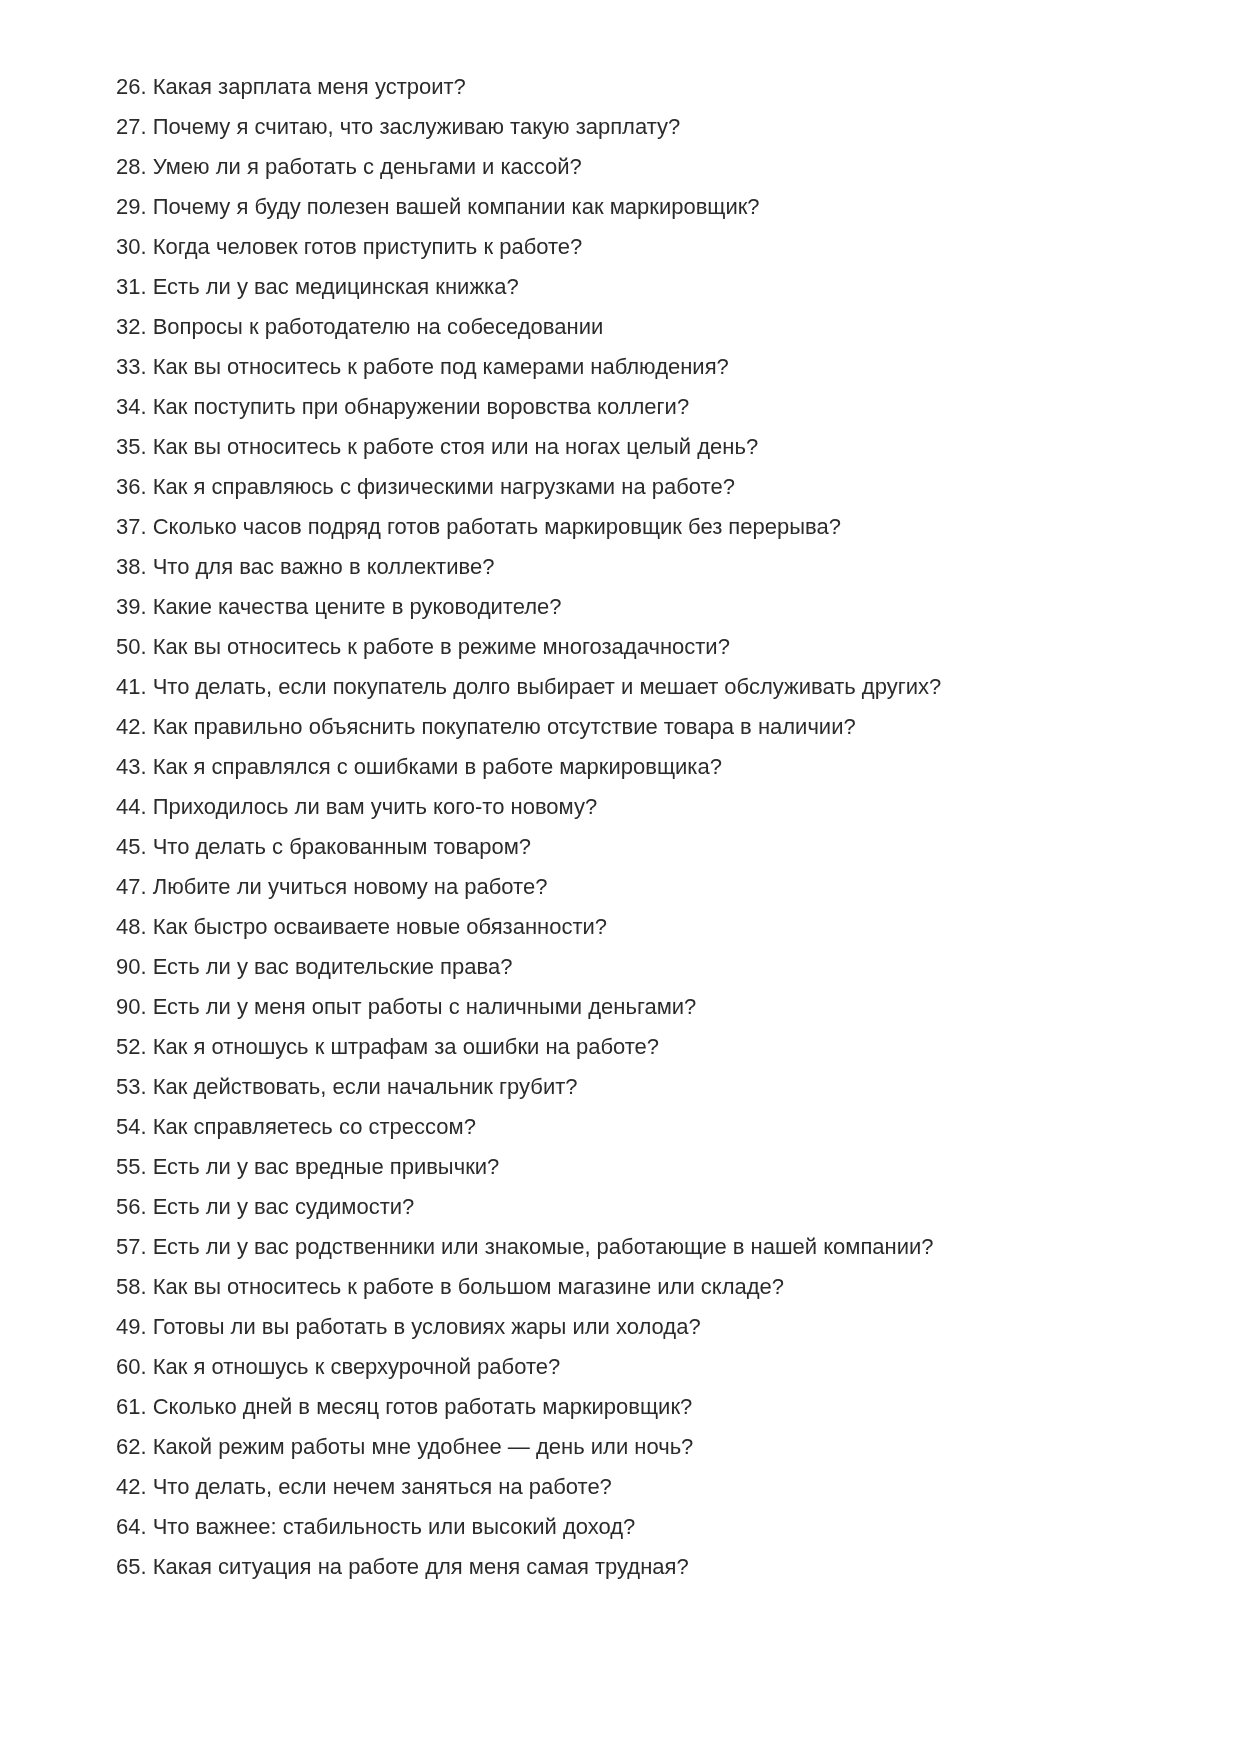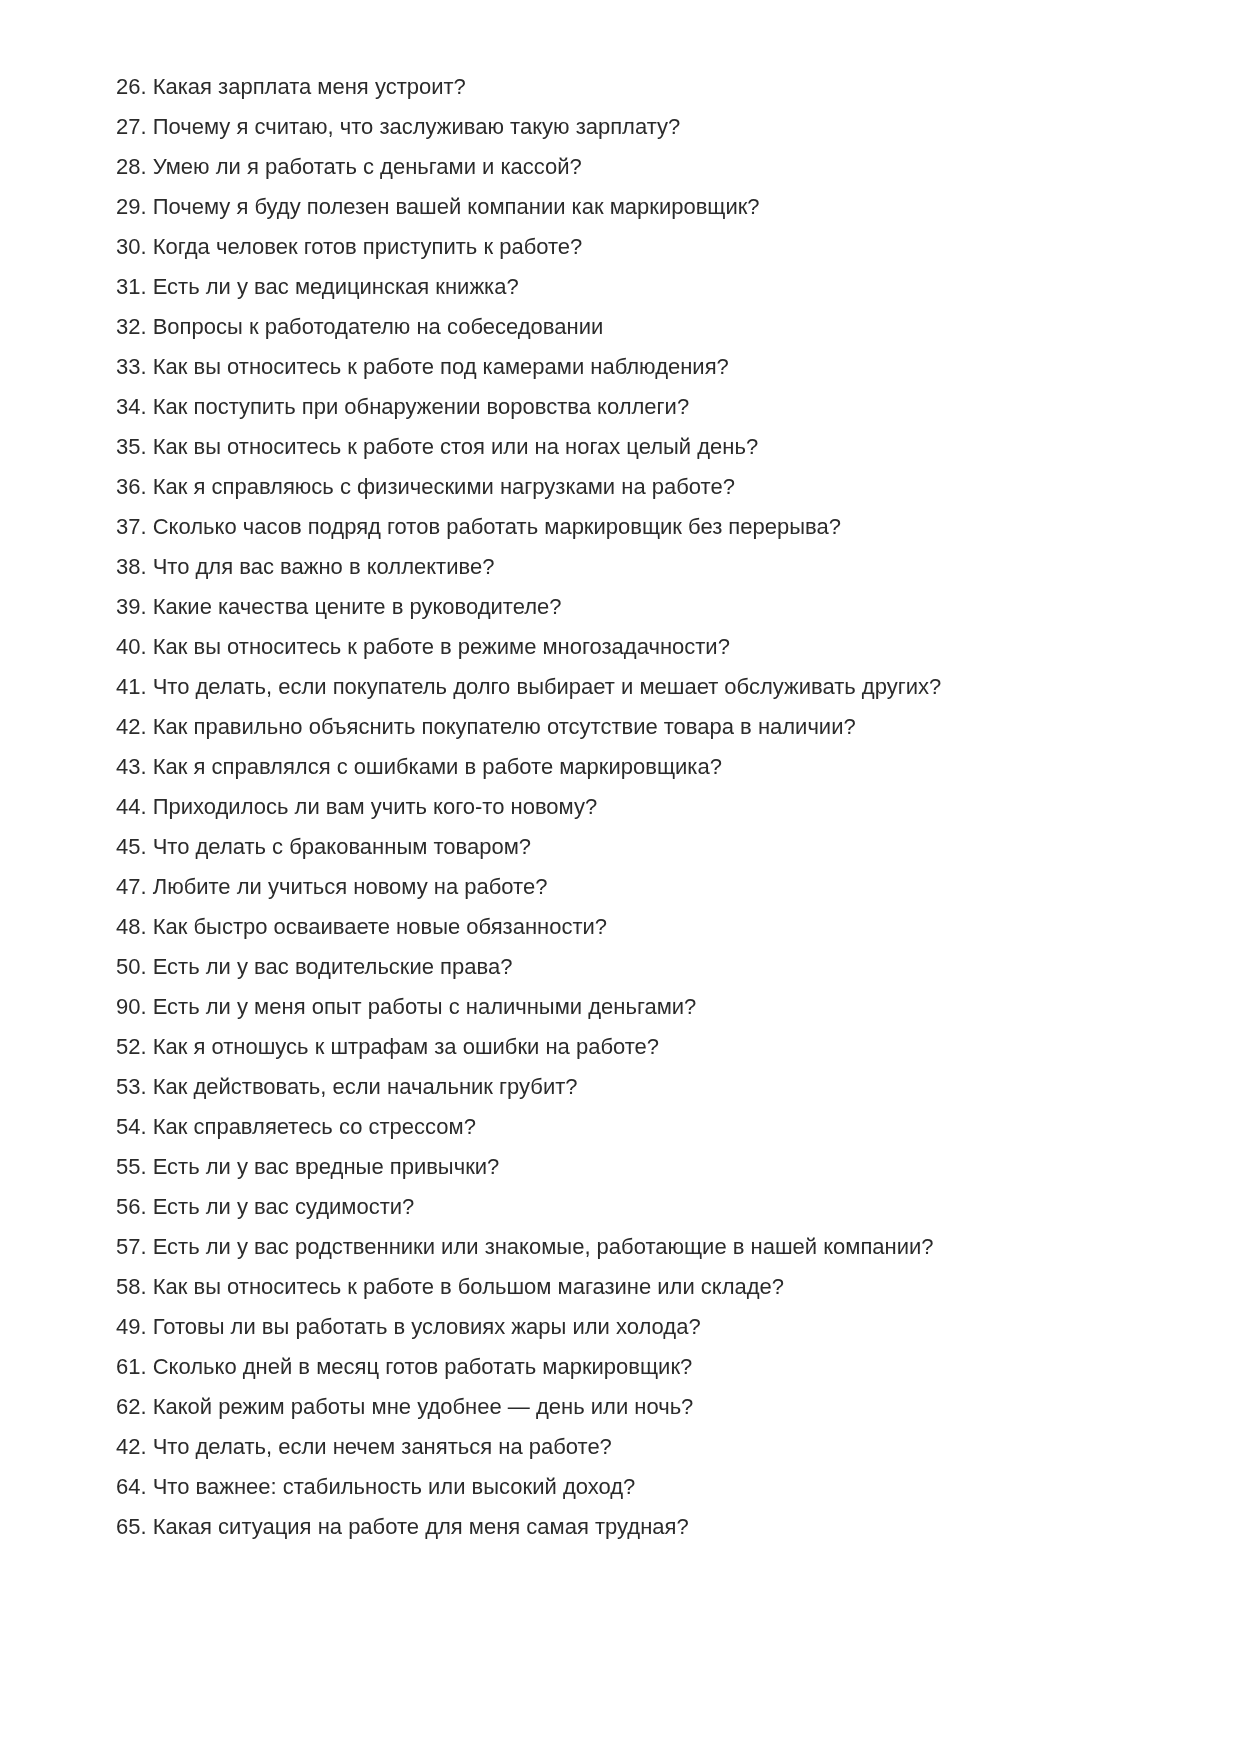--- a/index.html
+++ b/index.html
@@ -46,37 +46,38 @@
       <div class="question-item">30. Когда человек готов приступить к работе?</div>
       <div class="question-item">31. Есть ли у вас медицинская книжка?</div>
       <div class="question-item">32. Вопросы к работодателю на собеседовании</div>
       <div class="question-item">33. Как вы относитесь к работе под камерами наблюдения?</div>
       <div class="question-item">34. Как поступить при обнаружении воровства коллеги?</div>
       <div class="question-item">35. Как вы относитесь к работе стоя или на ногах целый день?</div>
       <div class="question-item">36. Как я справляюсь с физическими нагрузками на работе?</div>
       <div class="question-item">37. Сколько часов подряд готов работать маркировщик без перерыва?</div>
       <div class="question-item">38. Что для вас важно в коллективе?</div>
       <div class="question-item">39. Какие качества цените в руководителе?</div>
-      <div class="question-item">40. Как вы относитесь к работе в режиме многозадачности?</div>
+      <div class="question-item">50. Как вы относитесь к работе в режиме многозадачности?</div>
       <div class="question-item">41. Что делать, если покупатель долго выбирает и мешает обслуживать других?</div>
       <div class="question-item">42. Как правильно объяснить покупателю отсутствие товара в наличии?</div>
       <div class="question-item">43. Как я справлялся с ошибками в работе маркировщика?</div>
       <div class="question-item">44. Приходилось ли вам учить кого-то новому?</div>
       <div class="question-item">45. Что делать с бракованным товаром?</div>
       <div class="question-item">47. Любите ли учиться новому на работе?</div>
       <div class="question-item">48. Как быстро осваиваете новые обязанности?</div>
-      <div class="question-item">50. Есть ли у вас водительские права?</div>
+      <div class="question-item">90. Есть ли у вас водительские права?</div>
       <div class="question-item">90. Есть ли у меня опыт работы с наличными деньгами?</div>
       <div class="question-item">52. Как я отношусь к штрафам за ошибки на работе?</div>
       <div class="question-item">53. Как действовать, если начальник грубит?</div>
       <div class="question-item">54. Как справляетесь со стрессом?</div>
       <div class="question-item">55. Есть ли у вас вредные привычки?</div>
       <div class="question-item">56. Есть ли у вас судимости?</div>
       <div class="question-item">57. Есть ли у вас родственники или знакомые, работающие в нашей компании?</div>
       <div class="question-item">58. Как вы относитесь к работе в большом магазине или складе?</div>
       <div class="question-item">49. Готовы ли вы работать в условиях жары или холода?</div>
+      <div class="question-item">60. Как я отношусь к сверхурочной работе?</div>
       <div class="question-item">61. Сколько дней в месяц готов работать маркировщик?</div>
       <div class="question-item">62. Какой режим работы мне удобнее — день или ночь?</div>
       <div class="question-item">42. Что делать, если нечем заняться на работе?</div>
       <div class="question-item">64. Что важнее: стабильность или высокий доход?</div>
       <div class="question-item">65. Какая ситуация на работе для меня самая трудная?</div>
     </div>
 </div>
 
 </body></html>

